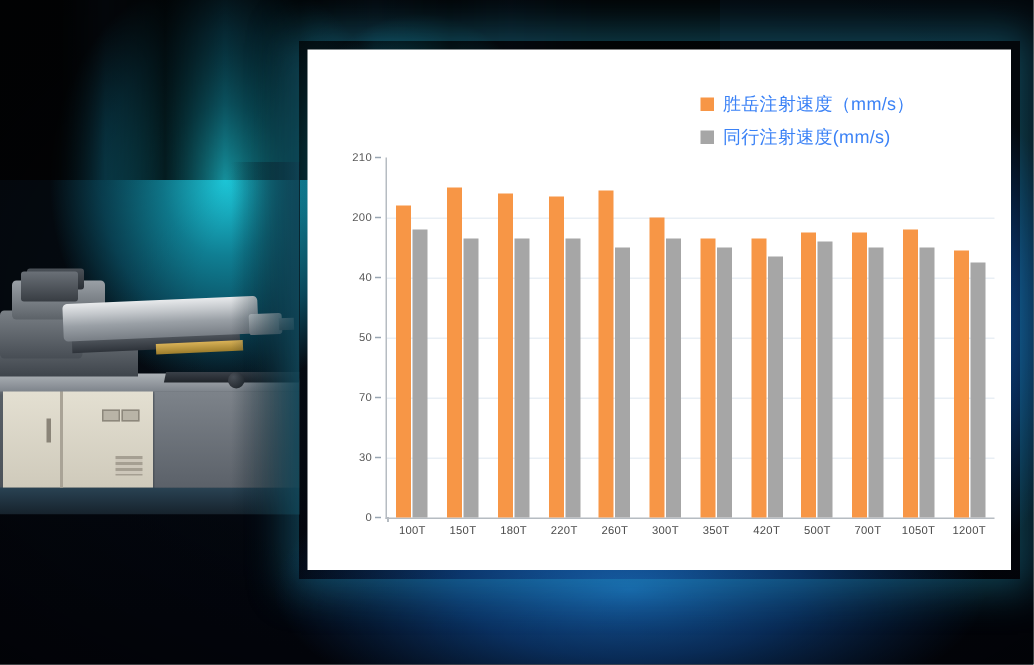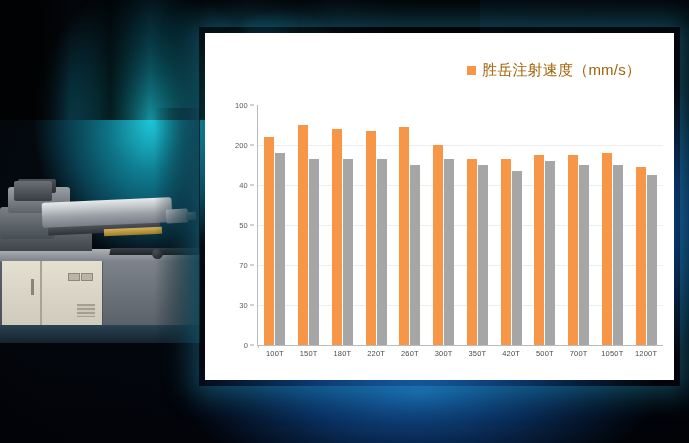--- a/index.html
+++ b/index.html
@@ -104,21 +104,21 @@
     position:absolute;left:199px;top:27px;width:481px;height:359px;
     box-shadow:0 0 26px 8px rgba(40,180,220,.35);
     background:rgba(255,255,255,0);
     pointer-events:none;
   }
 
   
   .legend{position:absolute;left:262px;top:28px;}
   .legend-row{display:flex;align-items:center;margin-bottom:5px;}
   .legend-swatch{width:9px;height:9px;margin-right:6px;flex:none;}
-  .legend-text{font-size:15px;color:#a16207;white-space:nowrap;letter-spacing:.2px;}
+  .legend-text{font-size:12px;color:#3b82f6;white-space:nowrap;letter-spacing:.2px;}
 
   
   .plot{position:absolute;left:26px;top:72px;width:432px;height:241px;}
   .y-axis{position:absolute;left:0;top:0;width:26px;height:241px;}
   .y-tick{position:absolute;right:9px;font-size:7.5px;color:#5a5a5a;transform:translateY(-50%);
     letter-spacing:.2px;}
   .y-tickmark{position:absolute;right:3px;width:4px;height:1px;background:#9aa7b4;transform:translateY(-50%);}
   .axis-line-y{position:absolute;left:26px;top:0;width:1px;height:241px;background:#b6bcc2;}
   .axis-line-x{position:absolute;left:26px;top:240px;width:406px;height:1px;background:#b6bcc2;}
   .grid{position:absolute;left:27px;top:0;width:405px;height:241px;}
@@ -173,37 +173,41 @@
 
   <div class="panel-glow"></div>
 
   <div class="panel">
 
     <div class="legend">
       <div class="legend-row">
         <span class="legend-swatch" style="background: rgb(247, 150, 70);"></span>
         <span class="legend-text">胜岳注射速度（mm/s）</span>
       </div>
+      <div class="legend-row">
+        <span class="legend-swatch" style="background: rgb(166, 166, 166);"></span>
+        <span class="legend-text">同行注射速度(mm/s)</span>
+      </div>
     </div>
 
     <div class="plot">
       <div class="y-axis">
           <div class="y-tick" style="top: 240px;">0</div>
           <div class="y-tickmark" style="top: 240px;"></div>
           <div class="y-tick" style="top: 200px;">30</div>
           <div class="y-tickmark" style="top: 200px;"></div>
           <div class="y-tick" style="top: 160px;">70</div>
           <div class="y-tickmark" style="top: 160px;"></div>
           <div class="y-tick" style="top: 120px;">50</div>
           <div class="y-tickmark" style="top: 120px;"></div>
           <div class="y-tick" style="top: 80px;">40</div>
           <div class="y-tickmark" style="top: 80px;"></div>
           <div class="y-tick" style="top: 40px;">200</div>
           <div class="y-tickmark" style="top: 40px;"></div>
-          <div class="y-tick" style="top: 0px;">100</div>
+          <div class="y-tick" style="top: 0px;">210</div>
           <div class="y-tickmark" style="top: 0px;"></div>
         </div>
       <div class="grid">
           <div class="grid-line" style="top: 200px;"></div>
           <div class="grid-line" style="top: 160px;"></div>
           <div class="grid-line" style="top: 120px;"></div>
           <div class="grid-line" style="top: 80px;"></div>
           <div class="grid-line" style="top: 40px;"></div>
         </div>
       <div class="axis-line-y"></div>

